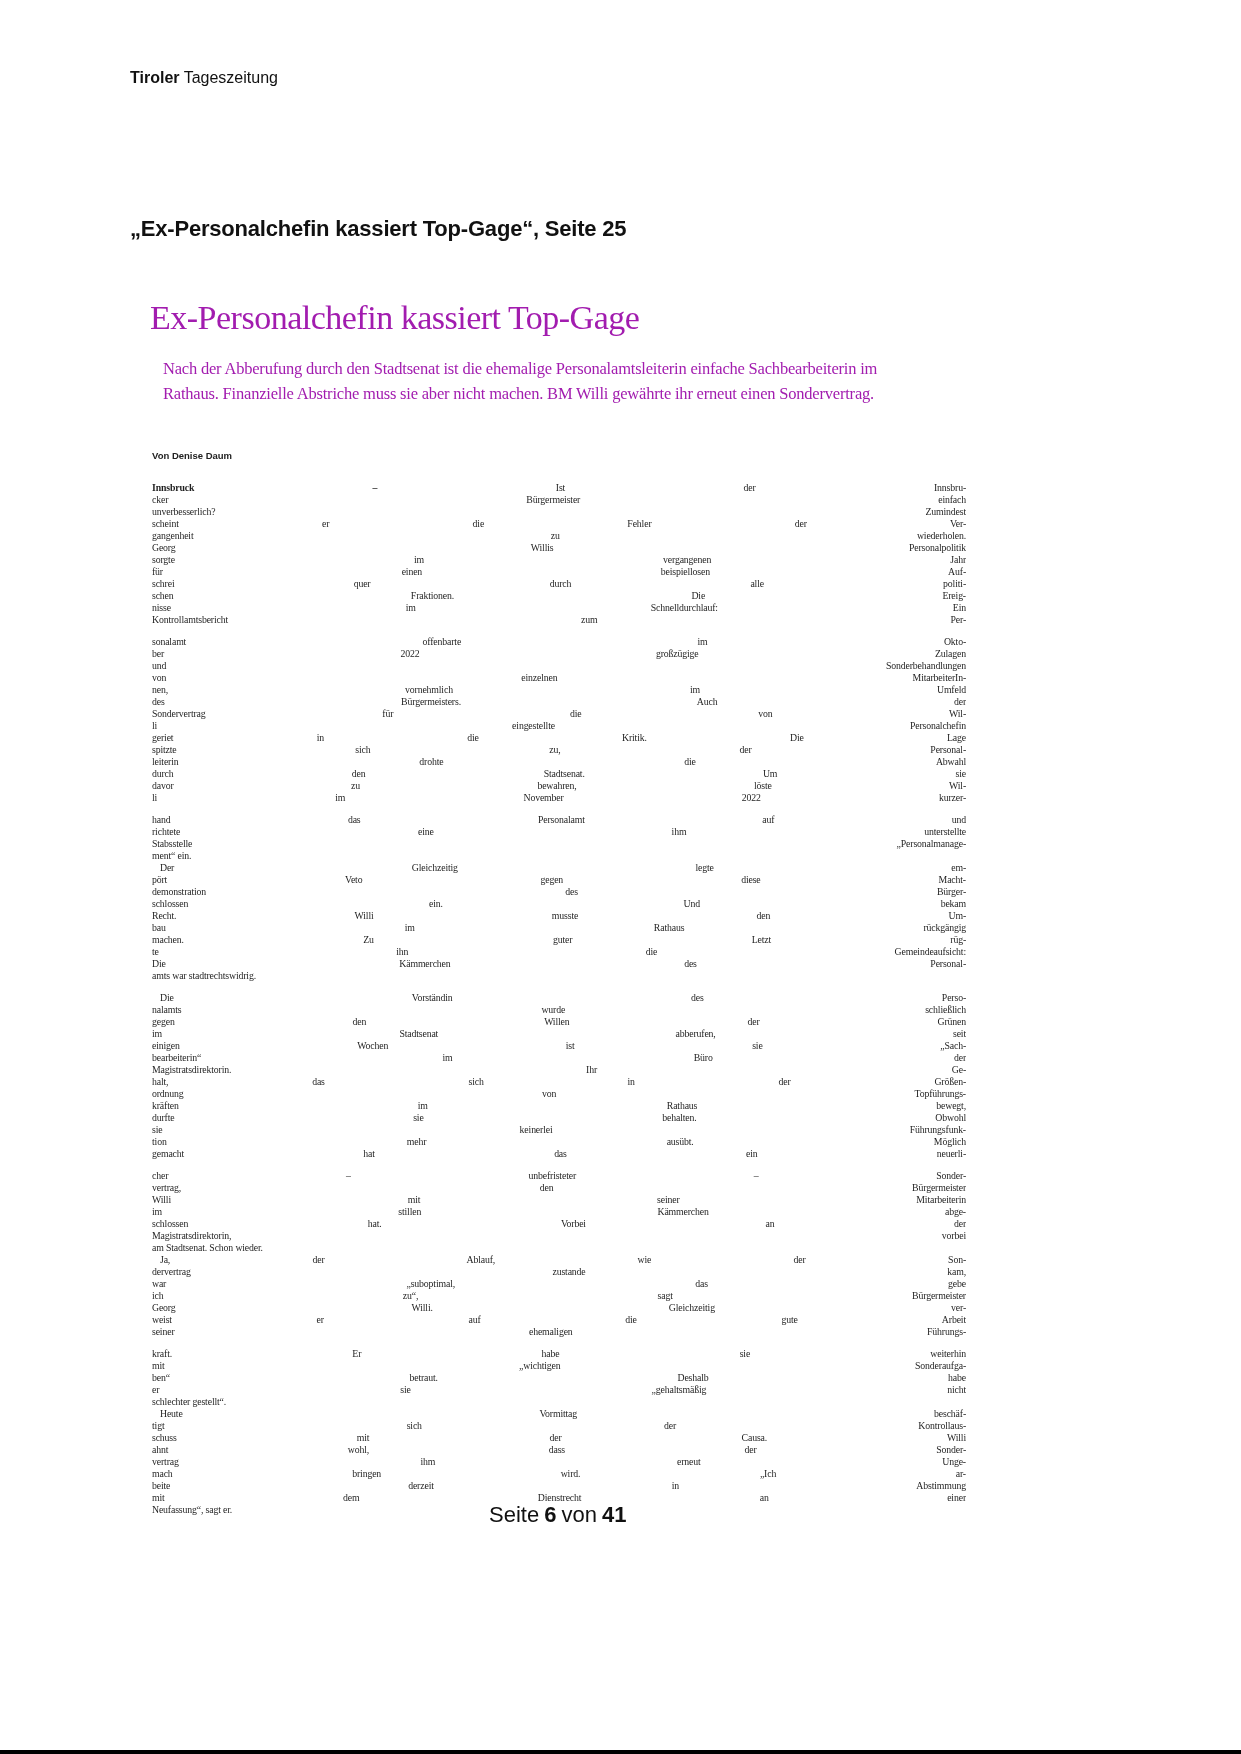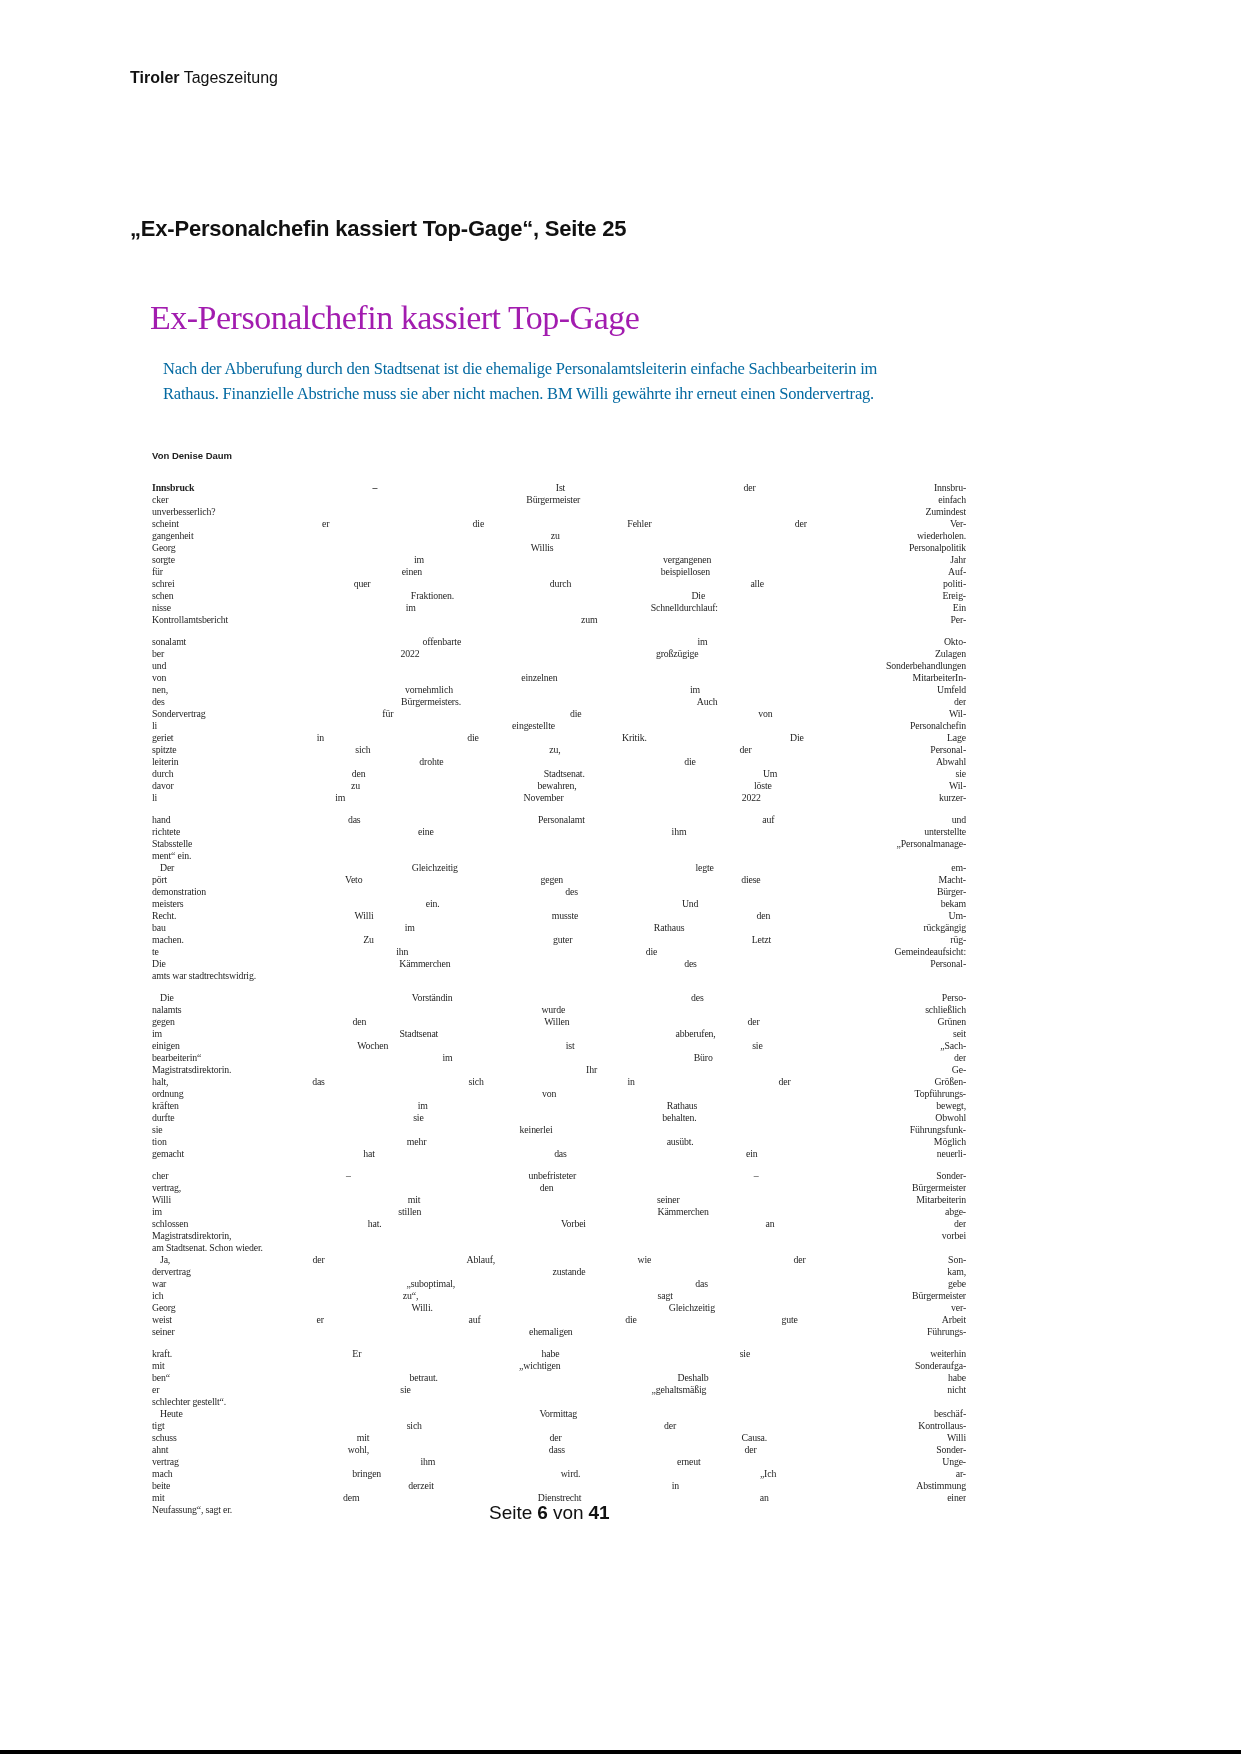--- a/index.html
+++ b/index.html
@@ -25,21 +25,21 @@
   }
   
   .headline {
     position:absolute; left:150px; top:292px; width:830px;
     font-family:"Liberation Serif", serif;
     font-size:34px; line-height:52px; font-weight:500;
     color:#a21caf; letter-spacing:-0.5px; white-space:nowrap;
   }
   .standfirst {
     position:absolute; left:163px; top:356px; width:800px;
-    font-size:16.5px; line-height:25px; color:#0369a1;
+    font-size:16.5px; line-height:25px; color:#a21caf;
     letter-spacing:-0.2px;
   }
   .standfirst .sf-line { white-space:nowrap; }
   .columns {
     position:absolute; left:152px; top:459px; width:814px;
     display:flex; gap:10px;flex-direction:column;
   }
   .col { flex:1 1 0; min-width:0; }
   .byline {
     font-family:"Liberation Sans", sans-serif;
@@ -52,21 +52,21 @@
     overflow:hidden; text-align:justify; color:#1f1f1f;
     letter-spacing:-0.15px;
   }
   .line.j::after { content:""; display:inline-block; width:100%; height:0; }
   .line.i { text-indent:8px; }
   .line b { font-weight:700; }
   
   .footer {
     position:absolute; left:489px; top:1502px;
     font-family:"Liberation Sans", sans-serif;
-    font-size:19px; color:#111;
+    font-size:22px; color:#111;
     display:flex; gap:5px; align-items:baseline;
   }
   .footer .bold { font-weight:700; }
   .page-edge {
     position:absolute; left:0; bottom:0; width:1241px; height:4px;
     background:#000;
   }
 </style>
 </head>
 <body>
@@ -117,21 +117,21 @@
         <div class="line j">li im November 2022 kurzer-</div>
       </div>
       <div class="col">
         <div class="line j">hand das Personalamt auf und</div>
         <div class="line j">richtete eine ihm unterstellte</div>
         <div class="line j">Stabsstelle „Personalmanage-</div>
         <div class="line">ment“ ein.</div>
         <div class="line j i">Der Gleichzeitig legte em-</div>
         <div class="line j">pört Veto gegen diese Macht-</div>
         <div class="line j">demonstration des Bürger-</div>
-        <div class="line j">meisters ein. Und bekam</div>
+        <div class="line j">schlossen ein. Und bekam</div>
         <div class="line j">Recht. Willi musste den Um-</div>
         <div class="line j">bau im Rathaus rückgängig</div>
         <div class="line j">machen. Zu guter Letzt rüg-</div>
         <div class="line j">te ihn die Gemeindeaufsicht:</div>
         <div class="line j">Die Kämmerchen des Personal-</div>
         <div class="line">amts war stadtrechtswidrig.</div>
       </div>
       <div class="col">
         <div class="line j i">Die Vorständin des Perso-</div>
         <div class="line j">nalamts wurde schließlich</div>

